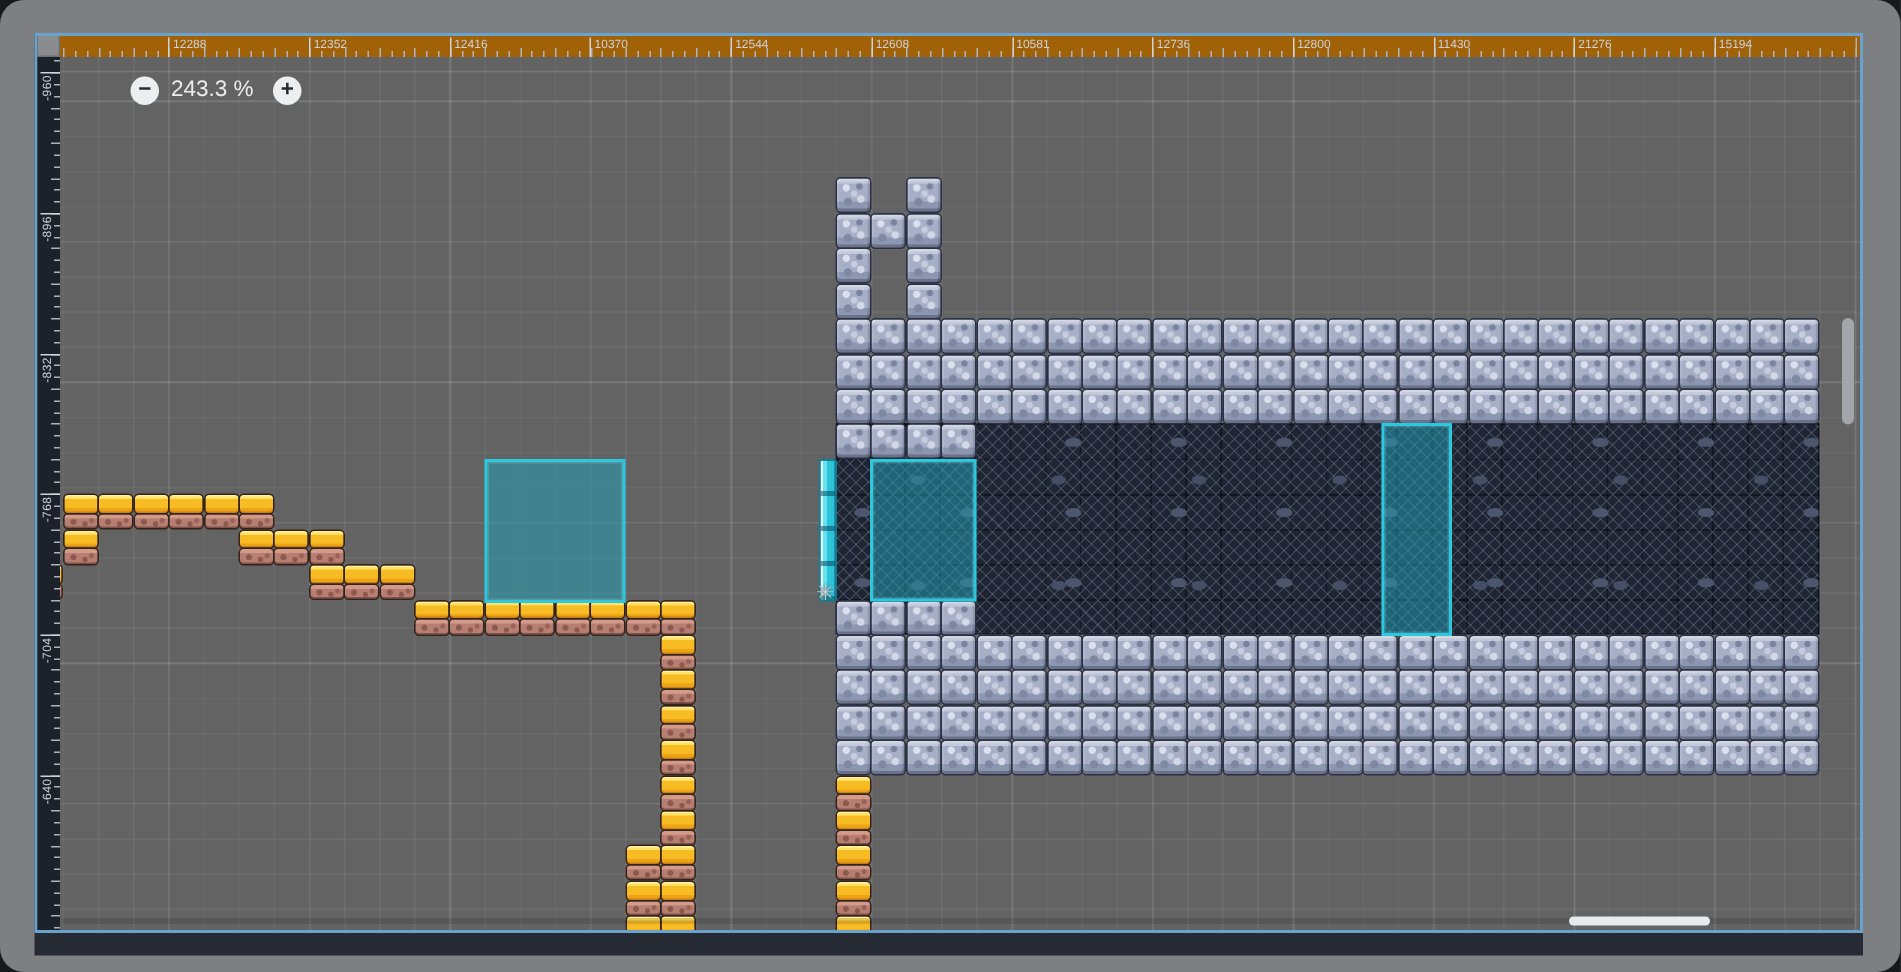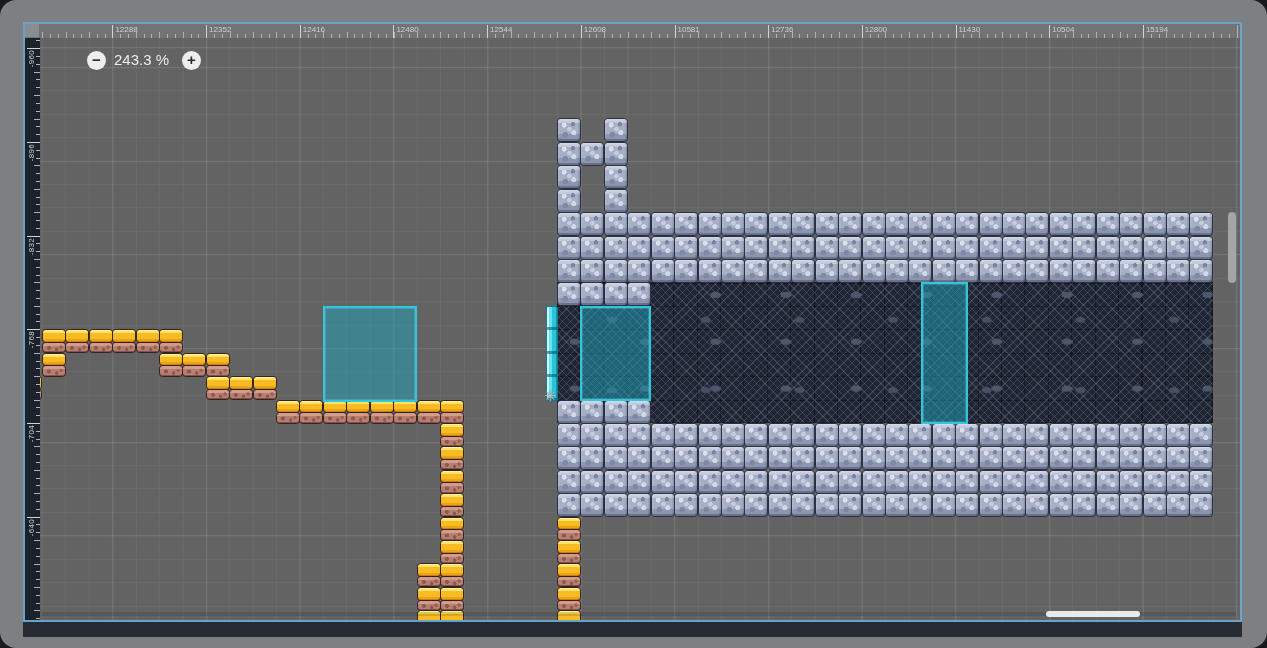--- a/index.html
+++ b/index.html
@@ -4,21 +4,21 @@
 <style>
   html,body{margin:0;padding:0;background:#17191d;width:1267px;height:648px;overflow:hidden;
     font-family:"Liberation Sans",sans-serif;}
   #window{position:absolute;left:0;top:0;width:1267px;height:648px;background:#7d7f82;
     border-radius:16px;overflow:hidden;}
   
   #panel{position:absolute;left:23px;top:22px;width:1219px;height:600px;box-sizing:border-box;
     border:2px solid #69a2cb;background:#1c212a;}
   #corner{position:absolute;left:0;top:0;width:15px;height:14px;background:#8a8c8f;
     box-shadow:inset -1px -1px 0 #6e7075;}
-  #hruler{position:absolute;left:15px;top:0;right:0;height:14px;background:#737373;overflow:hidden;}
+  #hruler{position:absolute;left:15px;top:0;right:0;height:14px;background:#a16207;overflow:hidden;}
   #vruler{position:absolute;left:0;top:14px;width:15px;bottom:0;background:#1c212a;overflow:hidden;}
   .htick{position:absolute;bottom:0;width:1px;background:#aeb4bd;}
   .vtick{position:absolute;right:0;height:1px;background:#aeb4bd;}
   .hlabel{position:absolute;top:1px;font-size:8px;line-height:9px;color:#ccd1d8;white-space:nowrap;}
   .vlabel{position:absolute;left:2px;font-size:8px;color:#ccd1d8;writing-mode:vertical-rl;
     transform:rotate(180deg);letter-spacing:.3px;}
   
   #viewport{position:absolute;left:15px;top:14px;right:0;bottom:0;overflow:hidden;background:#636363;
     background-image:
       repeating-linear-gradient(90deg,rgba(255,255,255,.095) 0 1px,transparent 1px 93.68px),
@@ -246,35 +246,35 @@
         <div class="htick" style="left: 1181px; height: 4px;"></div>
         <div class="htick" style="left: 1188.8px; height: 4px;"></div>
         <div class="htick" style="left: 1196.6px; height: 6px;"></div>
         <div class="htick" style="left: 72.4px; height: 13px; background: rgb(207, 212, 218);"></div>
         <div class="hlabel" style="left: 75.4px;">12288</div>
         <div class="htick" style="left: 166.1px; height: 13px; background: rgb(207, 212, 218);"></div>
         <div class="hlabel" style="left: 169.1px;">12352</div>
         <div class="htick" style="left: 259.8px; height: 13px; background: rgb(207, 212, 218);"></div>
         <div class="hlabel" style="left: 262.8px;">12416</div>
         <div class="htick" style="left: 353.4px; height: 13px; background: rgb(207, 212, 218);"></div>
-        <div class="hlabel" style="left: 356.4px;">12480</div>
+        <div class="hlabel" style="left: 356.4px;">10370</div>
         <div class="htick" style="left: 447.1px; height: 13px; background: rgb(207, 212, 218);"></div>
         <div class="hlabel" style="left: 450.1px;">12544</div>
         <div class="htick" style="left: 540.8px; height: 13px; background: rgb(207, 212, 218);"></div>
         <div class="hlabel" style="left: 543.8px;">12608</div>
         <div class="htick" style="left: 634.5px; height: 13px; background: rgb(207, 212, 218);"></div>
         <div class="hlabel" style="left: 637.5px;">10581</div>
         <div class="htick" style="left: 728.2px; height: 13px; background: rgb(207, 212, 218);"></div>
         <div class="hlabel" style="left: 731.2px;">12736</div>
         <div class="htick" style="left: 821.8px; height: 13px; background: rgb(207, 212, 218);"></div>
         <div class="hlabel" style="left: 824.8px;">12800</div>
         <div class="htick" style="left: 915.5px; height: 13px; background: rgb(207, 212, 218);"></div>
         <div class="hlabel" style="left: 918.5px;">11430</div>
         <div class="htick" style="left: 1009.2px; height: 13px; background: rgb(207, 212, 218);"></div>
-        <div class="hlabel" style="left: 1012.2px;">10504</div>
+        <div class="hlabel" style="left: 1012.2px;">21276</div>
         <div class="htick" style="left: 1102.9px; height: 13px; background: rgb(207, 212, 218);"></div>
         <div class="hlabel" style="left: 1105.9px;">15194</div>
         <div class="htick" style="left: 1196.6px; height: 13px;"></div>
       </div>
     <div id="vruler">
         <div class="vtick" style="top: 2.4px; width: 4px;"></div>
         <div class="vtick" style="top: 10.2px; width: 6px;"></div>
         <div class="vtick" style="top: 18px; width: 4px;"></div>
         <div class="vtick" style="top: 25.8px; width: 4px;"></div>
         <div class="vtick" style="top: 33.6px; width: 6px;"></div>

